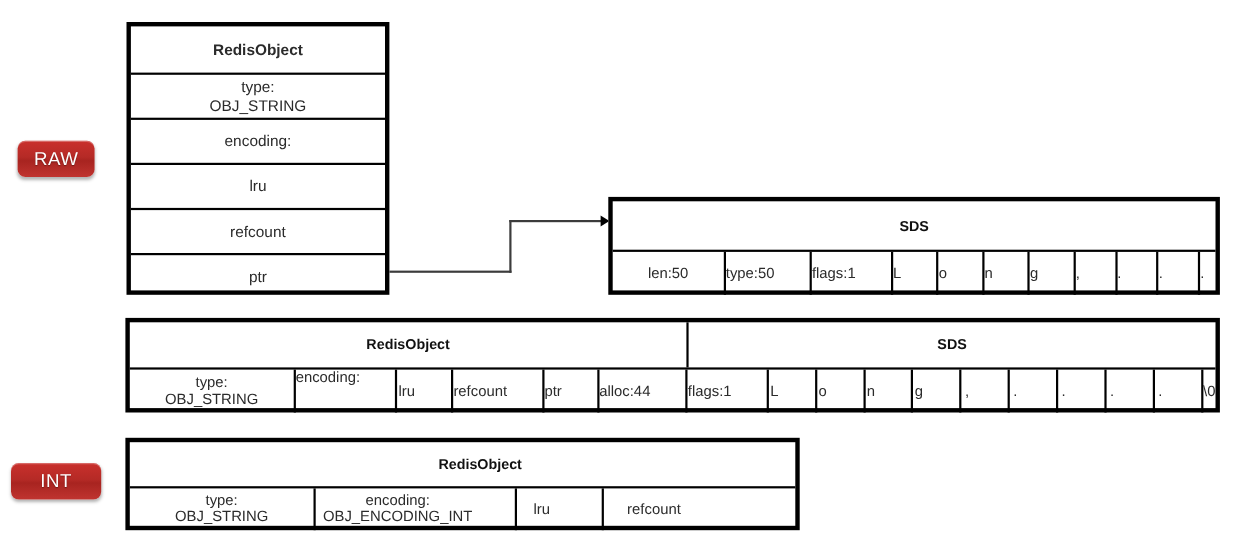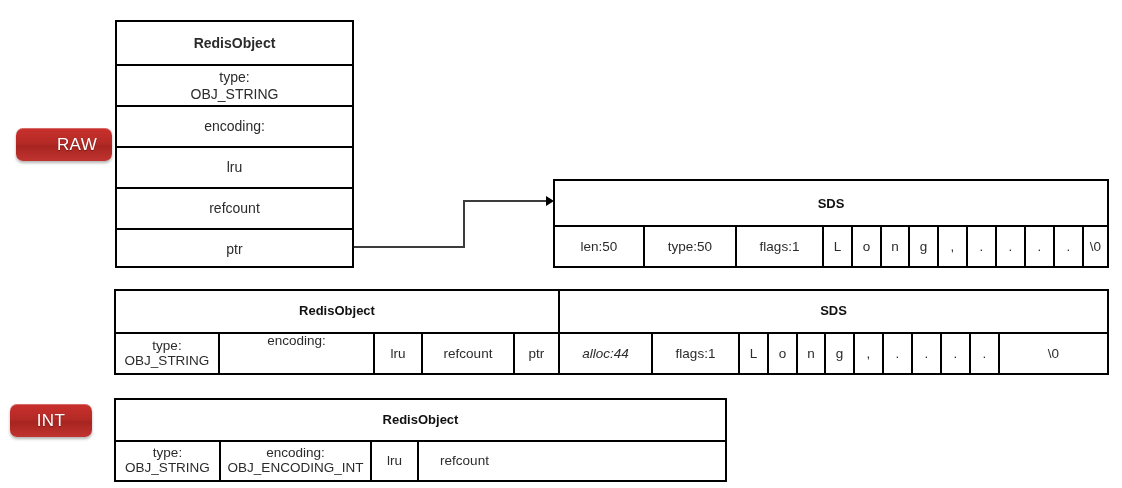--- a/index.html
+++ b/index.html
@@ -34,45 +34,45 @@
     justify-content: center;
     text-align: center;
     line-height: 1.05;
     letter-spacing: 0.4px;
     text-shadow: 0 1px 1px rgba(0,0,0,0.35);
   }
   .badge-overflow {
     overflow: visible;
     white-space: normal;
     word-break: break-all;
-    padding-left: 26px;
   }
 
   
   .box {
     position: absolute;
-    border: 2px solid #000000;
+    border: 4px solid #000000;
     box-sizing: border-box;
     background: #fff;
   }
   .row {
     display: flex;
     box-sizing: border-box;
   }
   .cell {
     box-sizing: border-box;
     display: flex;
     align-items: center;
     justify-content: center;
     text-align: right;
     font-size: 13.5px;
     color: #2b2b2b;
     overflow: visible;
     white-space: nowrap;
     line-height: 1.15;
+    margin-left: 32px;
   }
   .cell.multi {
     white-space: normal;
     line-height: 1.1;
   }
   .hdr {
     font-size: 13px;
     font-weight: bold;
     color: #111;
   }
@@ -203,36 +203,36 @@
         <span>type:</span>
         <span>OBJ_STRING</span>
       </div>
       <div class="cell multi bl" style="width:155px; flex-direction:column; justify-content:flex-start; padding-top:0;">
         <span>encoding:</span>
       </div>
       <div class="cell bl" style="width:48px;">lru</div>
       <div class="cell bl" style="width:92px;">refcount</div>
       <div class="cell bl" style="width:45px;">ptr</div>
 
-      <div class="cell bl" style="width:93px;font-style:italic;">alloc:44</div>
+      <div class="cell bl" style="width:93px;">alloc:44</div>
       <div class="cell bl" style="width:87px;">flags:1</div>
       <div class="cell bl" style="width:29px;">L</div>
       <div class="cell bl" style="width:29px;">o</div>
       <div class="cell bl" style="width:28px;">n</div>
       <div class="cell bl" style="width:29px;">g</div>
       <div class="cell bl" style="width:29px;">,</div>
       <div class="cell bl" style="width:29px;">.</div>
       <div class="cell bl" style="width:29px;">.</div>
       <div class="cell bl" style="width:29px;">.</div>
       <div class="cell bl" style="width:29px;">.</div>
       <div class="cell bl" style="flex:1;">\0</div>
     </div>
   </div>
 
-  <div class="badge" id="int-badge" style="left:10px; top:404px; width:82px; height:33px;">
+  <div class="badge" id="int-badge" style="left:10px; top:421px; width:82px; height:33px;">
     <span>INT</span>
   </div>
 
   <div class="box" id="int-box">
     <div class="row titlerow">
       <div class="cell hdr" style="flex:1;">RedisObject</div>
     </div>
     <div class="row fieldrow bt">
       <div class="cell multi" style="width:103px; flex-direction:column;">
         <span>type:</span>

